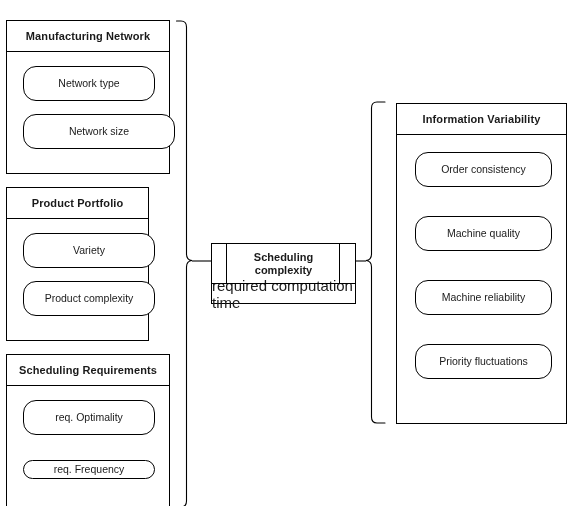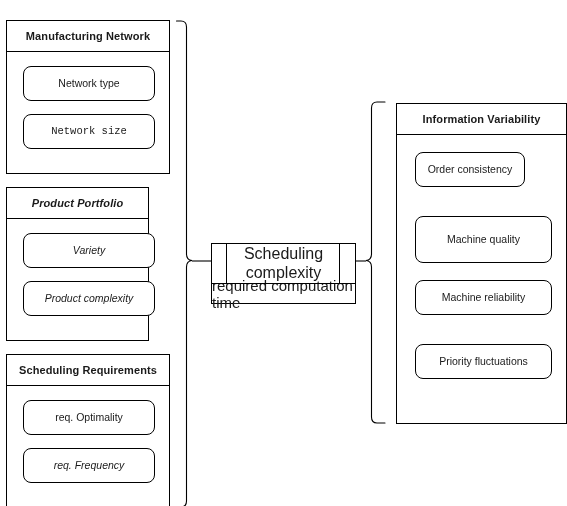--- a/index.html
+++ b/index.html
@@ -43,21 +43,21 @@
     position: relative;
     box-sizing: border-box;
     height: calc(100% - 31px);
   }
 
   
   .leaf {
     position: absolute;
     box-sizing: border-box;
     border: 1px solid #000000;
-    border-radius: 8px;
+    border-radius: 13px;
     background: #ffffff;
     display: flex;
     align-items: center;
     justify-content: center;
     font-size: 10.5px;
     color: #1a1a1a;
     text-align: center;
     line-height: 1.2;
   }
 
@@ -84,22 +84,22 @@
   .center-divider {
     position: absolute;
     top: 0;
     width: 0;
     height: 100%;
     border-left: 1px solid #000000;
   }
   .center-divider.left  { left: 14px; }
   .center-divider.right { right: 15px; }
   .center-title {
-    font-size: 16px;
-    font-weight: normal;
+    font-size: 11px;
+    font-weight: bold;
     color: #1a1a1a;
     text-align: center;
     line-height: 1.18;
     padding: 0 18px;
   }
   .center-bottom {
     box-sizing: border-box;
     height: 20px;
     display: flex;
     align-items: center;
@@ -131,54 +131,54 @@
 </style>
 </head>
 <body>
 
 <div id="canvas">
 
   <div class="group-panel" id="group-0" style="left:6px; top:9px; width:164px; height:154px;">
     <div class="group-header">Manufacturing Network</div>
     <div class="group-body">
       <div class="leaf" style="left:16px; top:14px; width:132px; height:35px;">Network type</div>
-      <div class="leaf" style="left:16px; top:62px; width:132px; height:35px;font-family:Liberation Mono, monospace;">Network size</div>
-    </div>
-  </div>
-
-  <div class="group-panel" id="group-1" style="left:6px; top:176px; width:143px; height:154px;font-style:italic;">
+      <div class="leaf" style="left:16px; top:62px; width:152px; height:35px;">Network size</div>
+    </div>
+  </div>
+
+  <div class="group-panel" id="group-1" style="left:6px; top:176px; width:143px; height:154px;">
     <div class="group-header">Product Portfolio</div>
     <div class="group-body">
       <div class="leaf" style="left:16px; top:14px; width:132px; height:35px;">Variety</div>
       <div class="leaf" style="left:16px; top:62px; width:132px; height:35px;">Product complexity</div>
     </div>
   </div>
 
   <div class="group-panel" id="group-2" style="left:6px; top:343px; width:164px; height:154px;">
     <div class="group-header">Scheduling Requirements</div>
     <div class="group-body">
       <div class="leaf" style="left:16px; top:14px; width:132px; height:35px;">req. Optimality</div>
-      <div class="leaf" style="left:16px; top:62px; width:132px; height:35px;font-style:italic;">req. Frequency</div>
+      <div class="leaf" style="left:16px; top:74px; width:132px; height:19px;">req. Frequency</div>
     </div>
   </div>
 
   <div id="center-box">
     <div class="center-top">
       <span class="center-divider left"></span>
       <span class="center-divider right"></span>
       <span class="center-title">Scheduling complexity</span>
     </div>
     <div class="center-bottom">required computation time</div>
   </div>
 
   <div class="group-panel" id="group-right" style="left:396px; top:92px; width:171px; height:321px;">
     <div class="group-header">Information Variability</div>
     <div class="group-body">
-      <div class="leaf" style="left:18px; top:17px; width:110px; height:35px;">Order consistency</div>
-      <div class="leaf" style="left:18px; top:81px; width:137px; height:47px;">Machine quality</div>
+      <div class="leaf" style="left:18px; top:17px; width:137px; height:35px;">Order consistency</div>
+      <div class="leaf" style="left:18px; top:81px; width:137px; height:35px;">Machine quality</div>
       <div class="leaf" style="left:18px; top:145px; width:137px; height:35px;">Machine reliability</div>
       <div class="leaf" style="left:18px; top:209px; width:137px; height:35px;">Priority fluctuations</div>
     </div>
   </div>
 
   <svg id="brace-layer" viewBox="0 0 567 506">
 
     <path class="brace-path" d="M 176.5,10
              L 181,10
              Q 186.5,10 186.5,16

